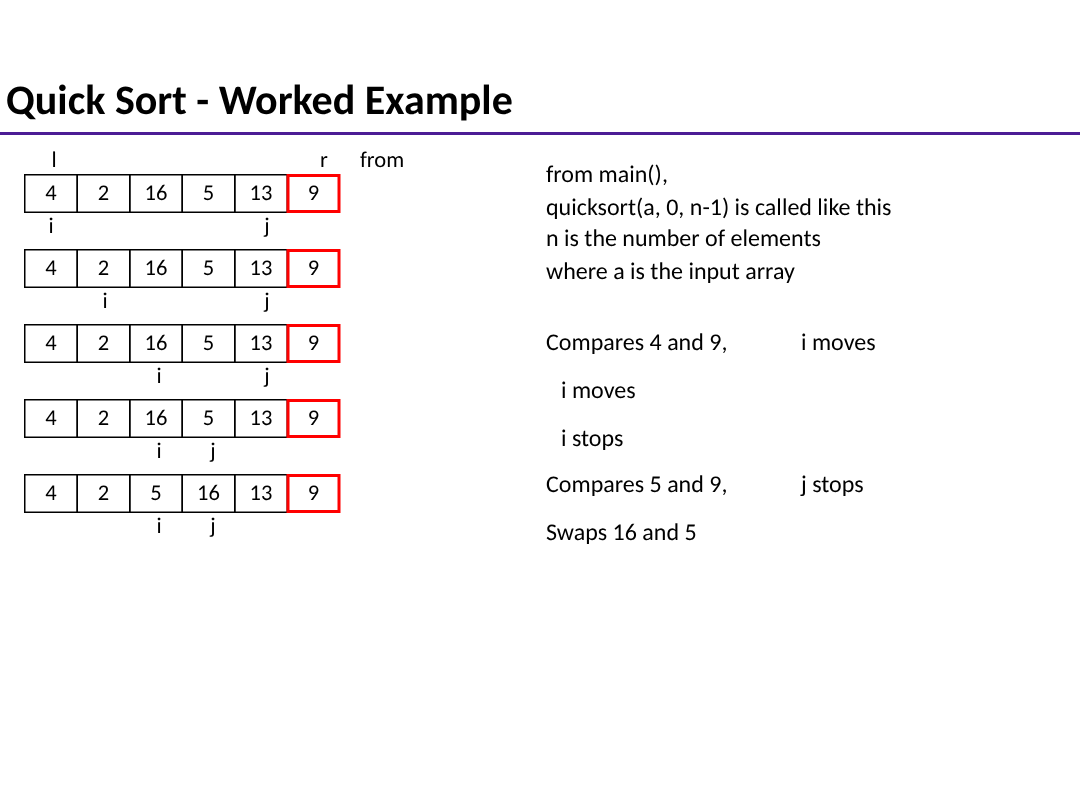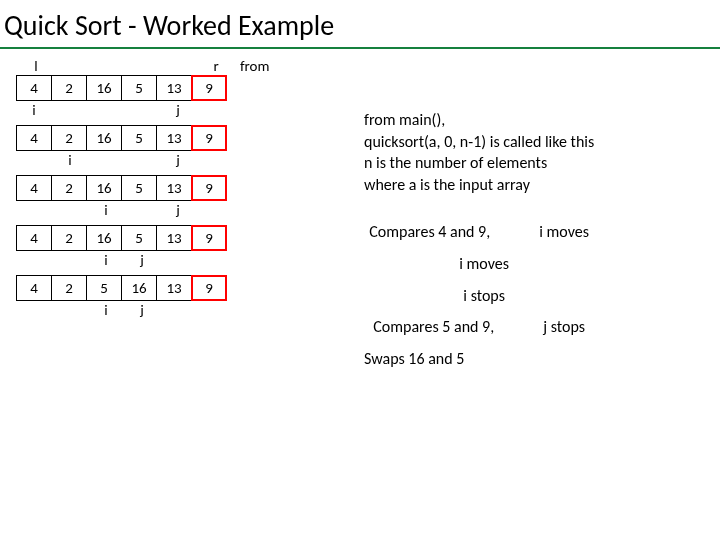--- a/index.html
+++ b/index.html
@@ -5,23 +5,24 @@
   * { box-sizing: border-box; margin: 0; padding: 0; }
   body {
     width: 720px;
     height: 540px;
     font-family: Calibri, Arial, sans-serif;
     background: #fff;
     position: relative;
   }
   .title {
     font-size: 28px;
-    font-weight: 400;
+    font-weight: 700;
     padding: 8px 4px 4px 4px;
-    border-bottom: 2px solid #15803d;
+    border-bottom: 2px solid #4c1d95;
+    margin-top: 41px;
   }
   .content {
     display: flex;
     padding: 8px 0 0 16px;
   }
   .left-col {
     width: 260px;
   }
   .right-col {
     padding-top: 8px;
@@ -57,29 +58,27 @@
     justify-content: center;
     font-size: 15px;
     margin-left: -1px;
   }
   .cell:first-child { margin-left: 0; }
   .cell.pivot-box {
     border: 2.5px solid #ff0000;
   }
   .intro-block {
     margin-bottom: 26px;
-    margin-top: 44px;
   }
   .comparisons {
     font-size: 16px;
   }
   .cmp-line {
     display: flex;
     margin-bottom: 10px;
-    justify-content: center;
   }
   .cmp-text { width: 160px; }
   .cmp-action { padding-left: 10px; }
   .swap-line {
     margin-top: 4px;
   }
 </style>
 </head>
 <body>
 

